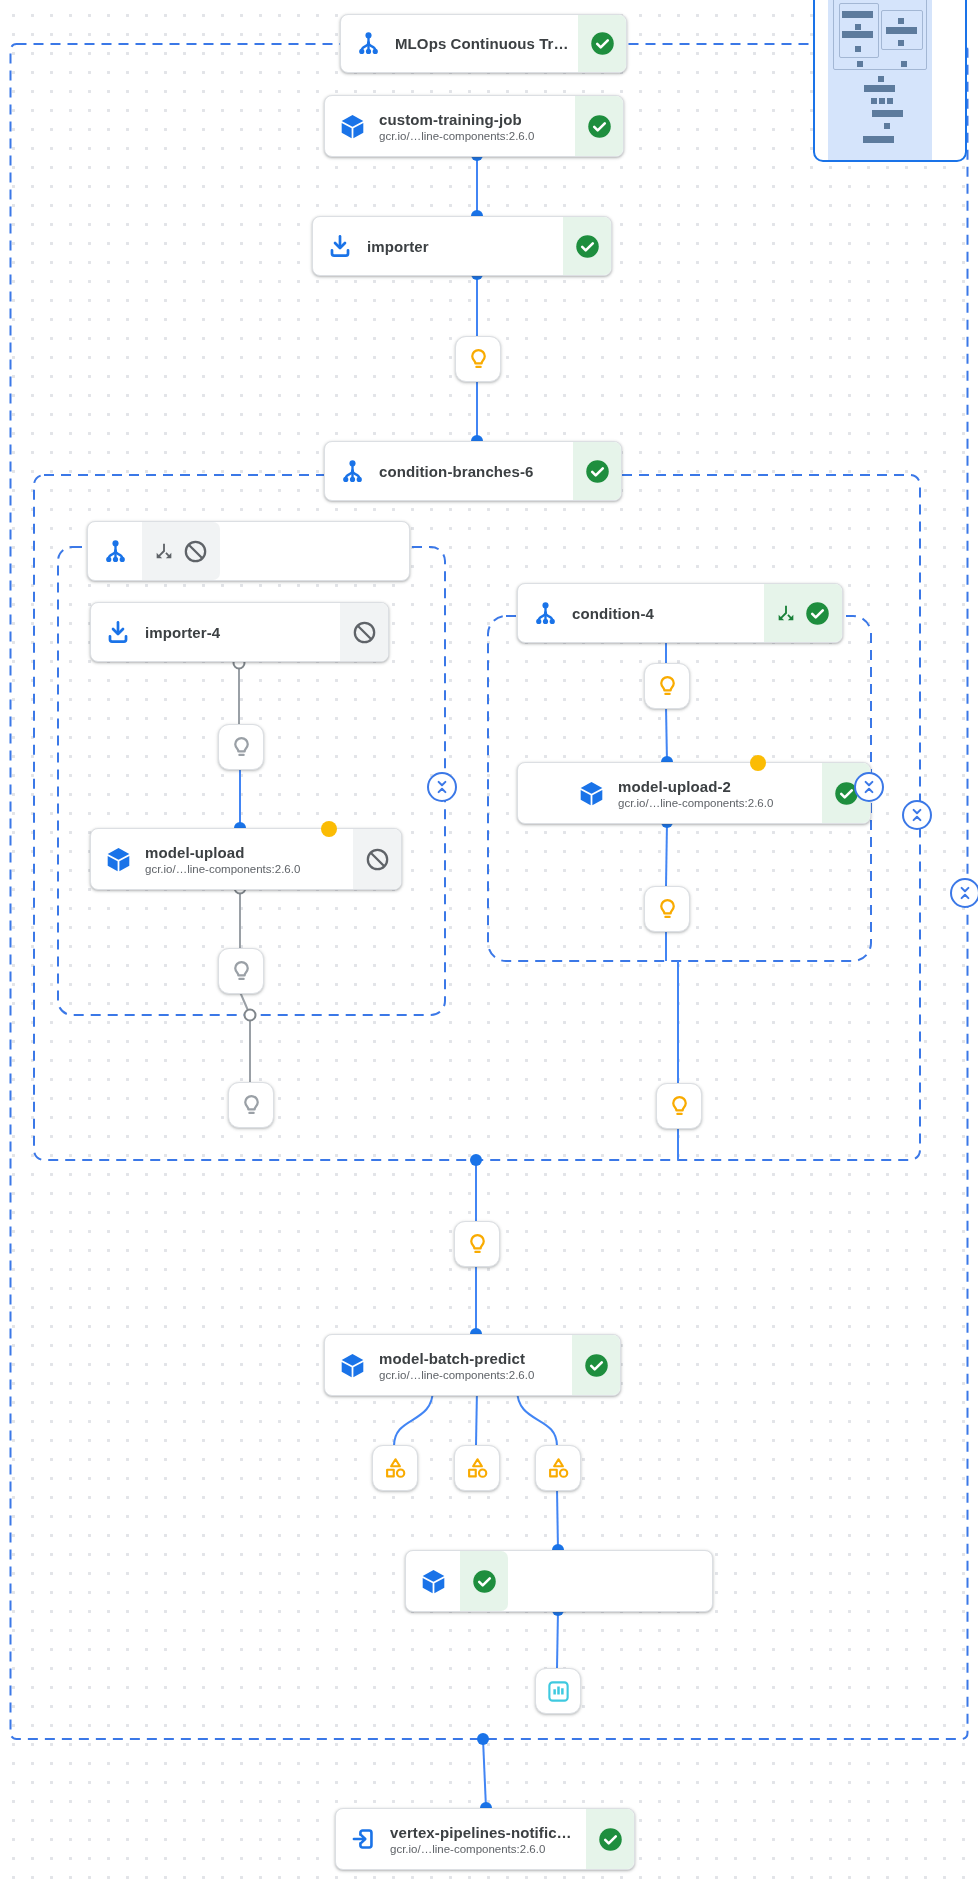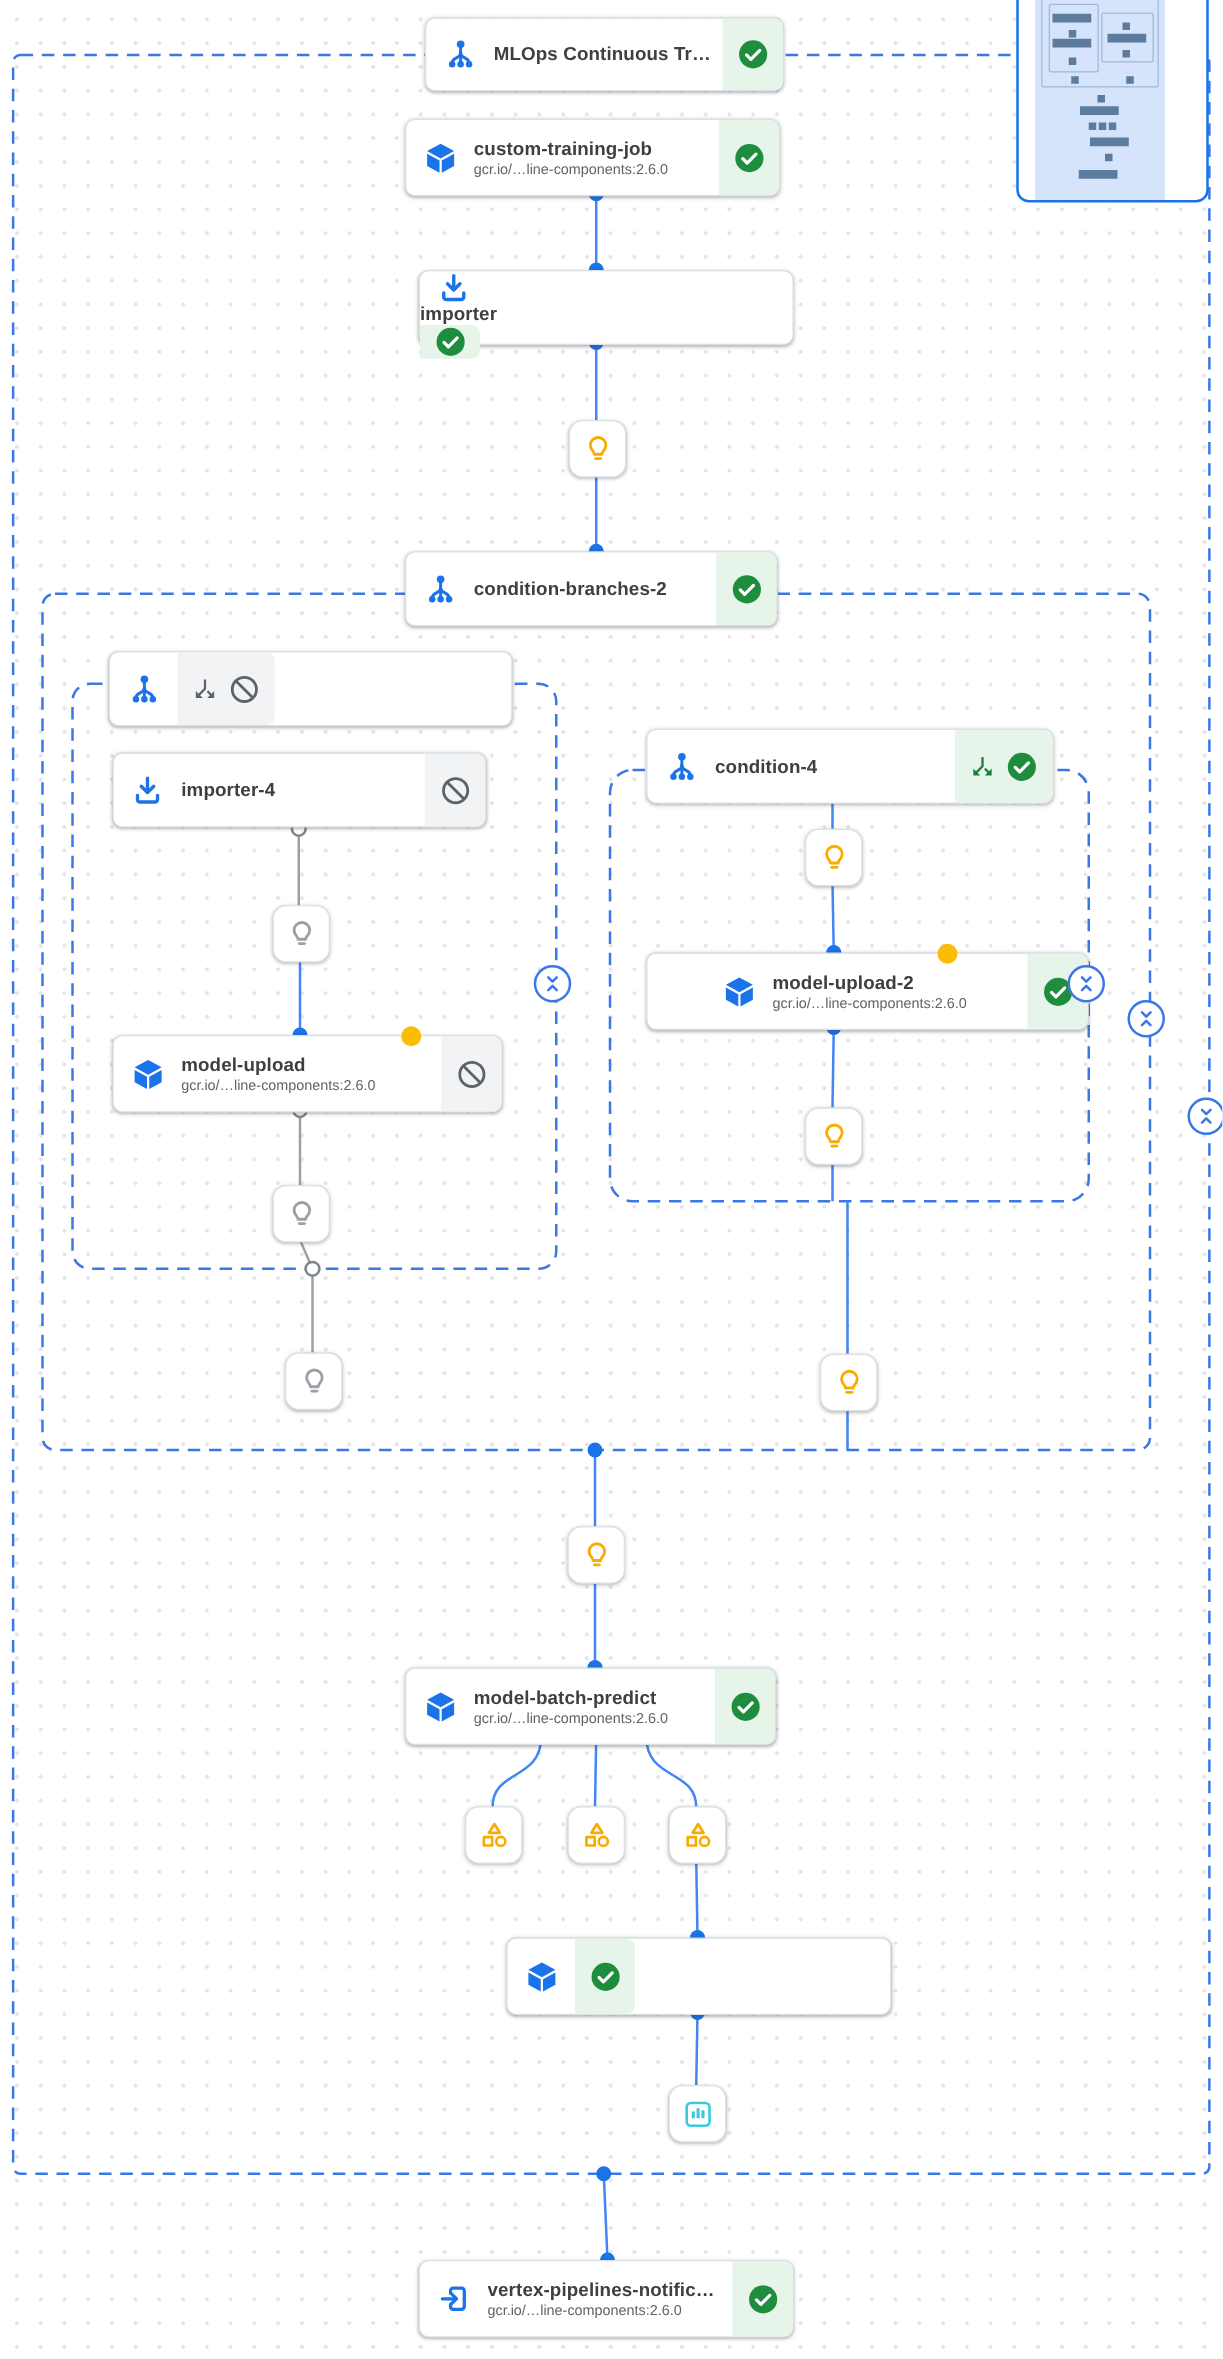--- a/index.html
+++ b/index.html
@@ -158,21 +158,21 @@
     </div>
     <div class="node-status" style="background: rgb(230, 244, 234); width: 48px;">
         <span class="status-ic" style="color: rgb(30, 142, 62);">
           <svg viewBox="0 0 24 24" width="27" height="27">
             <circle cx="12" cy="12" r="10" fill="currentColor"></circle>
             <path d="M7.3 12.4l3.1 3.1 6.3-6.3" fill="none" stroke="#fff" stroke-width="2.3" stroke-linecap="round" stroke-linejoin="round"></path>
           </svg>
         </span>
       </div>
   </div>
-    <div class="node" style="left: 335px; top: 216px; width: 298px; height: 58px; flex-direction: column;">
+    <div class="node" style="left: 312px; top: 216px; width: 298px; height: 58px;">
     <div class="node-icon">
         <svg viewBox="0 0 24 24" width="26" height="26" fill="none" stroke="currentColor" stroke-width="2.5" stroke-linecap="round" stroke-linejoin="round">
           <path d="M12 3.2v10.2"></path>
           <path d="M7.4 9.2l4.6 4.6 4.6-4.6"></path>
           <path d="M4.6 16v3a1.9 1.9 0 0 0 1.9 1.9h11a1.9 1.9 0 0 0 1.9-1.9v-3"></path>
         </svg>
       </div>
     <div class="node-text">
       <div class="node-title">importer</div>
 
@@ -195,21 +195,21 @@
             <path d="M12 11c0 4.2 6 2.8 6 7"></path>
             <path d="M12 12v6"></path>
           </g>
           <circle cx="12" cy="4.8" r="2.7" fill="currentColor"></circle>
           <circle cx="6" cy="19" r="2.3" fill="currentColor"></circle>
           <circle cx="12" cy="19" r="2.3" fill="currentColor"></circle>
           <circle cx="18" cy="19" r="2.3" fill="currentColor"></circle>
         </svg>
       </div>
     <div class="node-text">
-      <div class="node-title">condition-branches-2</div>
+      <div class="node-title">condition-branches-6</div>
 
     </div>
     <div class="node-status" style="background: rgb(230, 244, 234); width: 48px;">
         <span class="status-ic" style="color: rgb(30, 142, 62);">
           <svg viewBox="0 0 24 24" width="27" height="27">
             <circle cx="12" cy="12" r="10" fill="currentColor"></circle>
             <path d="M7.3 12.4l3.1 3.1 6.3-6.3" fill="none" stroke="#fff" stroke-width="2.3" stroke-linecap="round" stroke-linejoin="round"></path>
           </svg>
         </span>
       </div>

